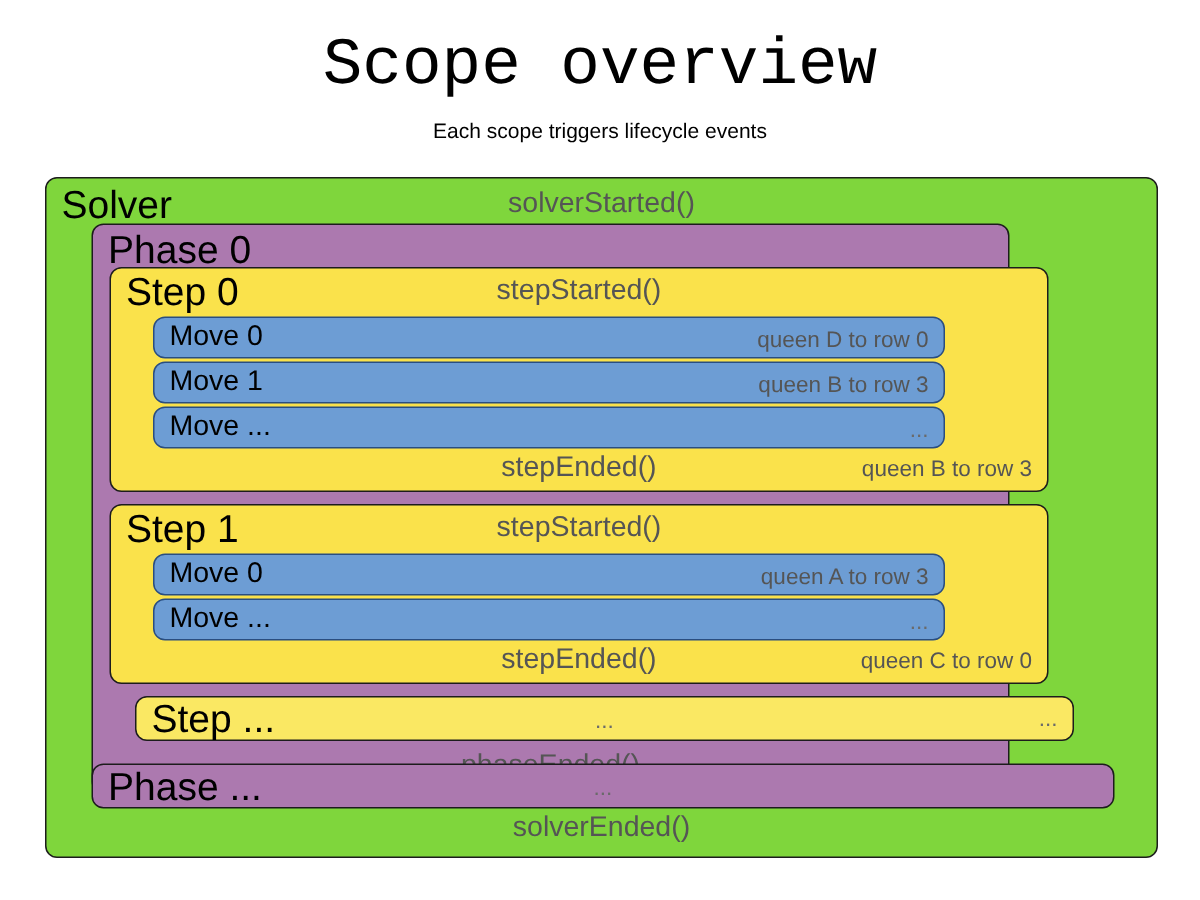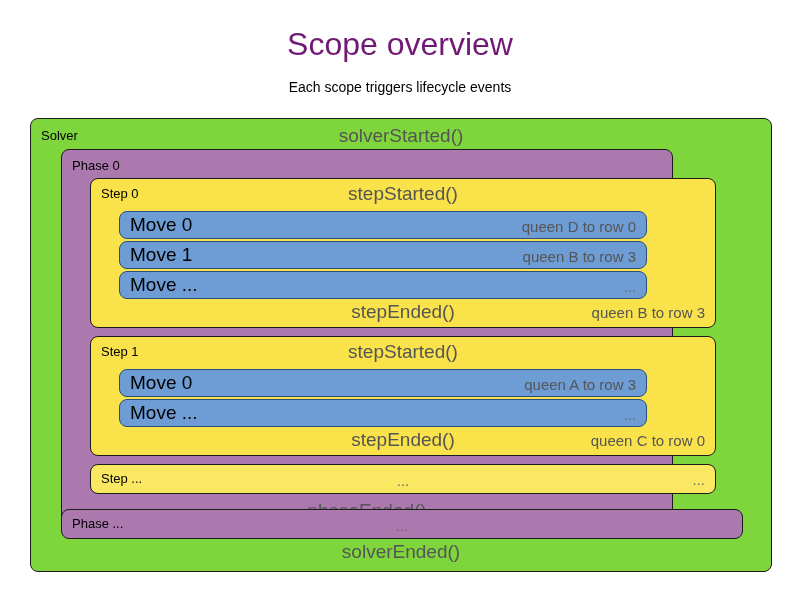--- a/index.html
+++ b/index.html
@@ -15,45 +15,46 @@
     overflow: hidden;
     position: relative;
   }
 
   
   .header {
     text-align: center;
     padding-top: 22px;
   }
   .title {
-    font-size: 32px;
+    font-size: 44px;
     font-weight: 400;
     line-height: 44px;
-    color: #701a75;
+    color: #000000;
     letter-spacing: 0px;
+    font-family: Liberation Mono, monospace;
   }
   .subtitle {
     font-size: 14px;
     font-weight: 400;
     line-height: 18px;
     color: #000;
     margin-top: 12px;
   }
 
   
   .scope {
     position: absolute;
     box-sizing: border-box;
     border: 1.5px solid #1c1c1c;
     border-radius: 8px;
   }
   .scope-label {
     position: absolute;
     left: 10px;
-    font-size: 13px;
+    font-size: 26px;
     line-height: 22px;
     color: #000;
     white-space: nowrap;
   }
   .event {
     position: absolute;
     font-size: 19px;
     line-height: 22px;
     color: #555555;
     white-space: nowrap;
@@ -97,21 +98,21 @@
     height: 30px;
     background: #AC79AF;
   }
 
   .step-scope {
     position: absolute;
     box-sizing: border-box;
     border: 1.5px solid #1c1c1c;
     border-radius: 8px;
     background: #FAE24B;
-    left: 28px;
+    left: 11px;
     width: 626px;
     padding-left: 28px;
   }
   #step0-scope { top: 28px; height: 150px; }
   #step1-scope { top: 186px; height: 120px; }
   #step-more-row {
     position: absolute;
     box-sizing: border-box;
     border: 1.5px solid #1c1c1c;
     border-radius: 8px;

